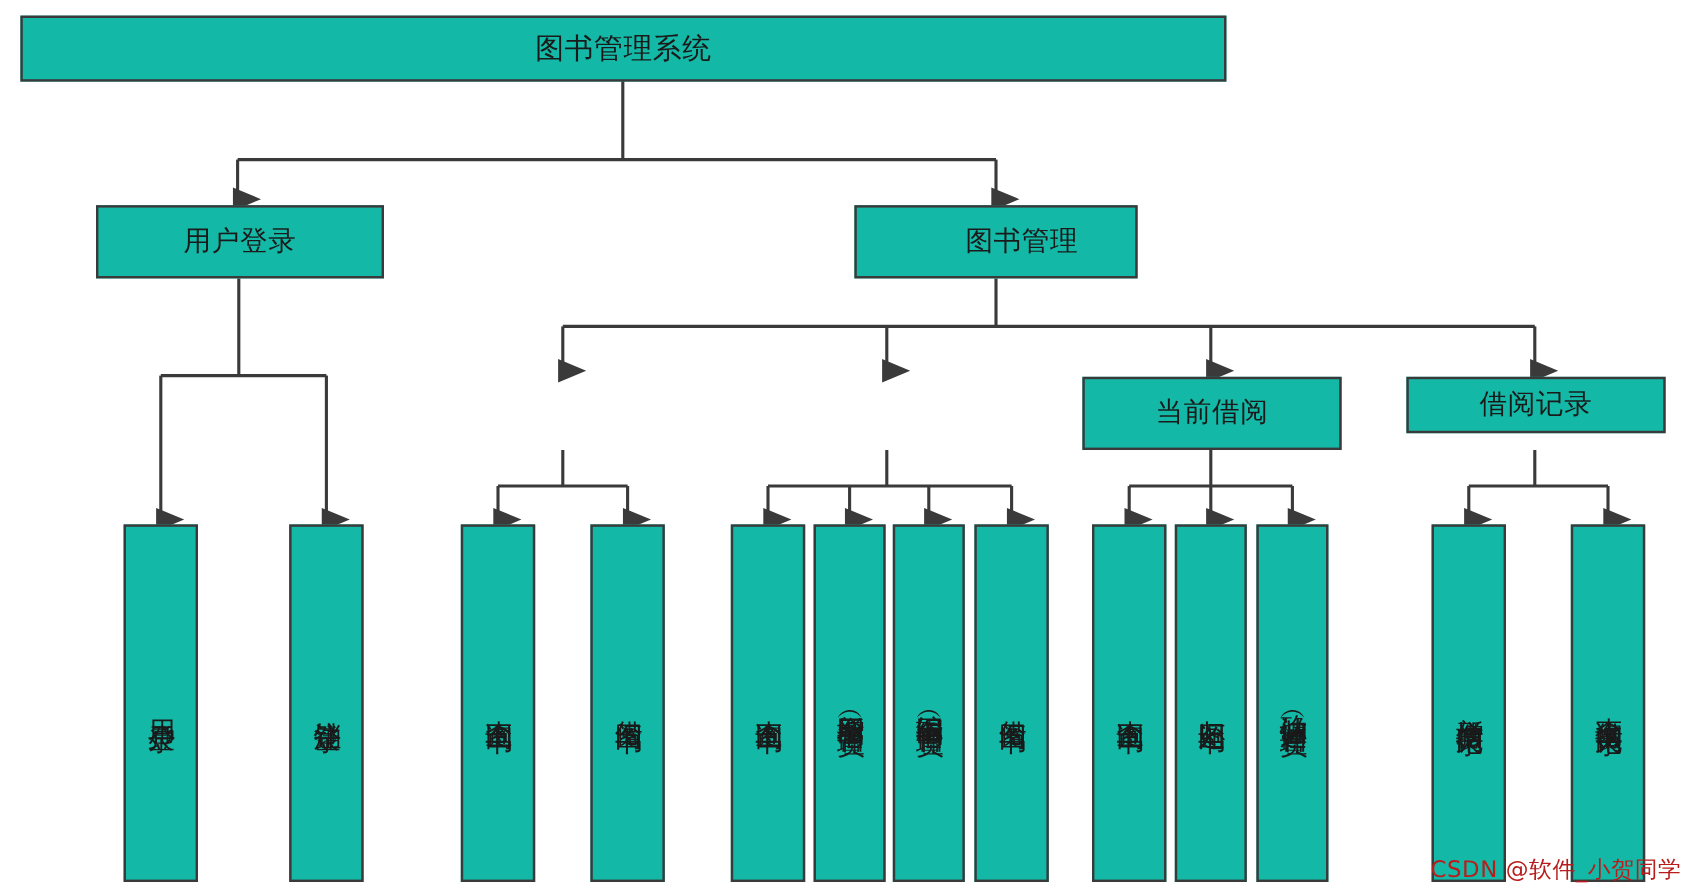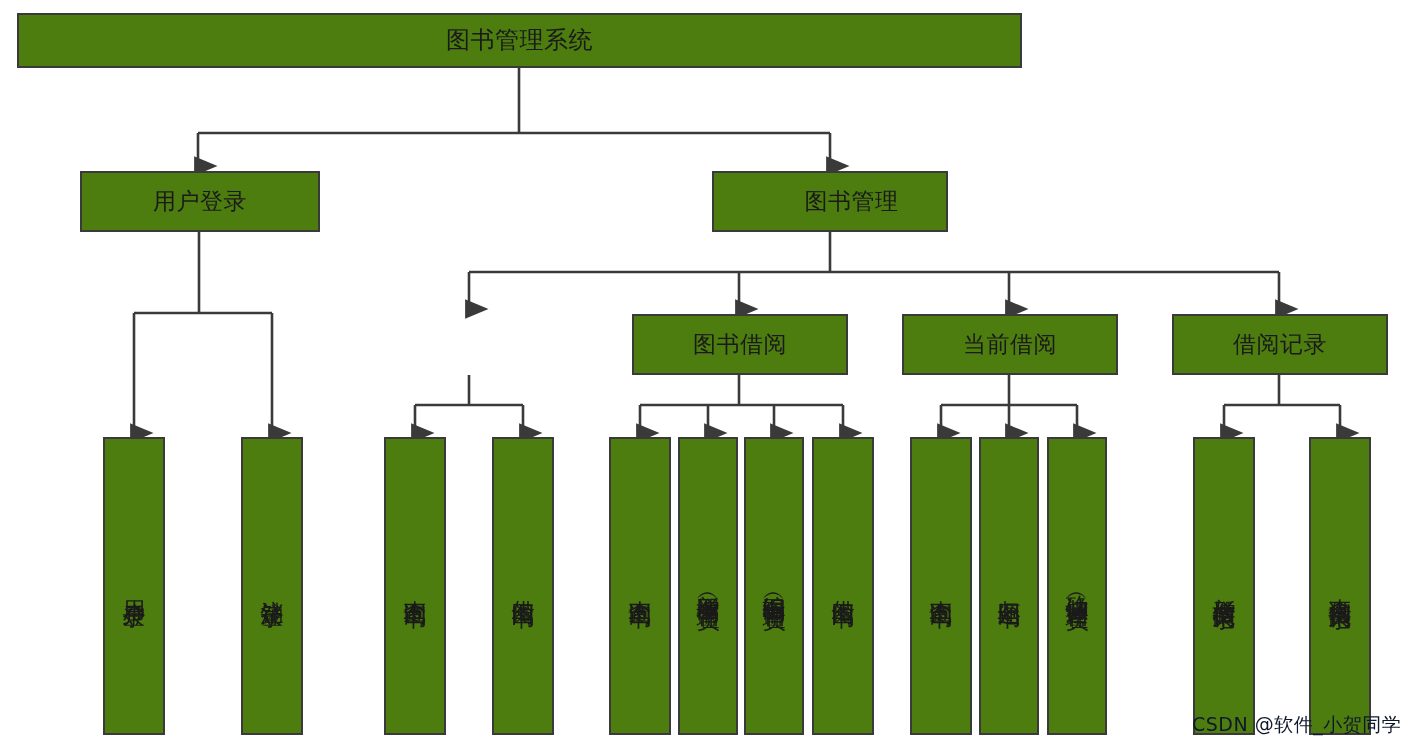--- a/index.html
+++ b/index.html
@@ -21,21 +21,21 @@
     position: absolute;
     left: 0;
     top: 0;
     width: 1405px;
     height: 747px;
   }
   .node {
     position: absolute;
     box-sizing: border-box;
     border: 2.5px solid #3a3a3a;
-    background: #4d7c0f;
+    background: #14b8a6;
     color: #1a1a1a;
     display: flex;
     align-items: center;
     justify-content: center;
     text-align: center;
   }
   .node-label {
     display: block;
     line-height: 1.18;
     letter-spacing: 0.5px;
@@ -51,21 +51,21 @@
     writing-mode: vertical-rl;
     text-orientation: upright;
     font-size: 23px;
     line-height: 1.08;
     letter-spacing: 2px;
     white-space: nowrap;
     max-height: 280px;
   }
   .watermark {
     position: absolute;
-    color: #0f172a;
+    color: #b91c1c;
     font-size: 19px;
     white-space: nowrap;
     letter-spacing: 0.5px;
     pointer-events: none;
   }
 </style>
 </head>
 <body>
 
 <div id="diagram-root">
@@ -124,27 +124,24 @@
     <span class="node-label">图书管理系统</span>
   </div>
 
   <div class="node level1" style="left:80px; top:171px; width:240px; height:61px;">
     <span class="node-label">用户登录</span>
   </div>
   <div class="node level1" style="left:712px; top:171px; width:236px; height:61px;padding-left:43px;">
     <span class="node-label">图书管理</span>
   </div>
 
-  <div class="node level2" style="left:632px; top:314px; width:216px; height:61px;">
-    <span class="node-label">图书借阅</span>
-  </div>
   <div class="node level2" style="left:902px; top:314px; width:216px; height:61px;">
     <span class="node-label">当前借阅</span>
   </div>
-  <div class="node level2" style="left:1172px; top:314px; width:216px; height:61px;">
+  <div class="node level2" style="left:1172px; top:314px; width:216px; height:47px;">
     <span class="node-label">借阅记录</span>
   </div>
 
   <div class="node leaf" style="left:103px; top:437px; width:62px; height:298px;">
     <span class="node-label">用户登录</span>
   </div>
   <div class="node leaf" style="left:241px; top:437px; width:62px; height:298px;">
     <span class="node-label">注销登录</span>
   </div>
 

